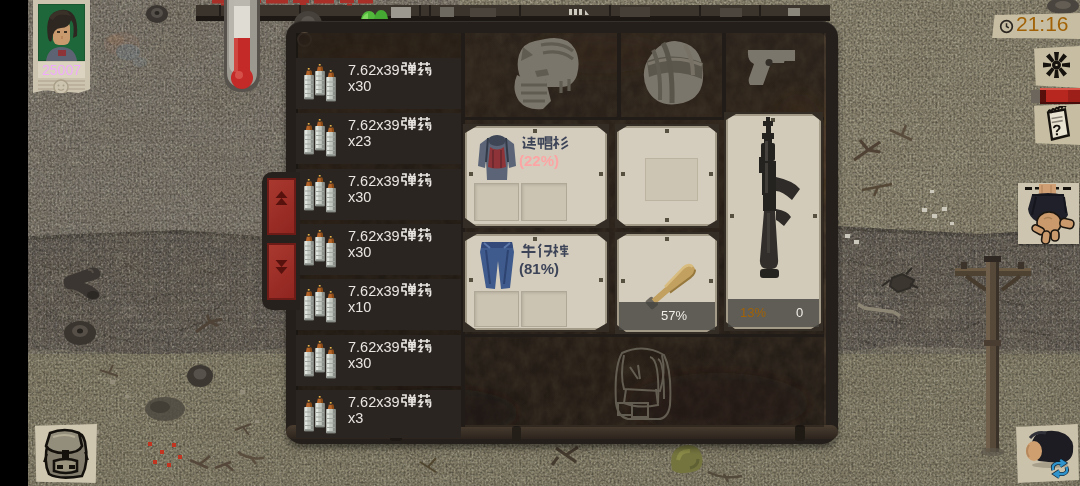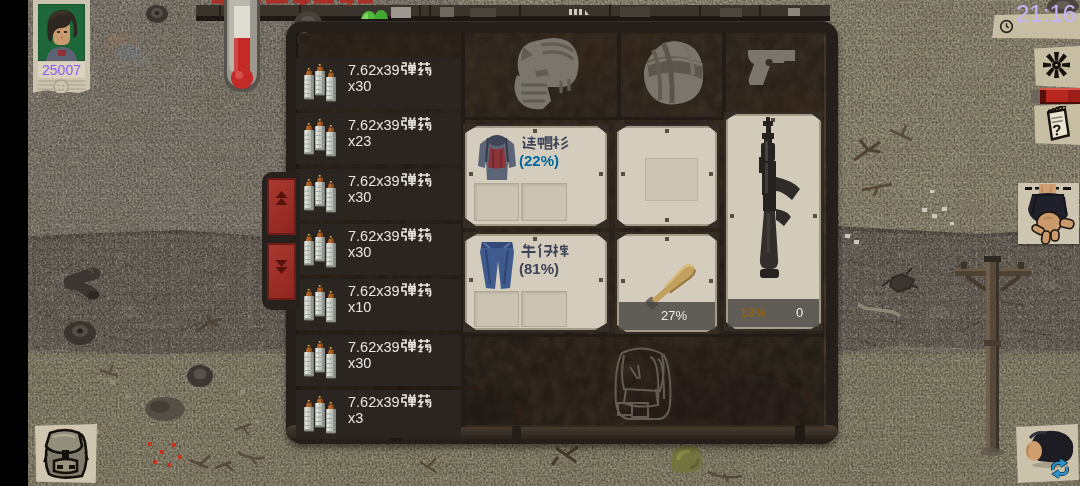--- a/index.html
+++ b/index.html
@@ -362,21 +362,21 @@
 </svg>
 
 <div class="abs" style="left:519px;top:135px;width:88px;color:#3d4458;font-size:15px;font-weight:bold;">
 <svg class="cjk" width="51" height="16" viewBox="0 0 48 16">
         <use href="#g-lian" x="0"></use>
         <use href="#g-mao" x="16"></use>
         <use href="#g-shan" x="32"></use>
       </svg>
 </div>
 
-<div class="abs" style="left:519px;top:152px;width:70px;color:#0369a1;font-size:15px;font-weight:bold;">(22%)</div>
+<div class="abs" style="left:519px;top:152px;width:70px;color:#fca5a5;font-size:15px;font-weight:bold;">(22%)</div>
 
 <div class="abs" style="left:474px;top:183px;width:45px;height:38px;background:#cbc4b2;box-shadow:inset 0 0 0 1px #b0a896, inset 2px 2px 3px rgba(0,0,0,0.12);"></div>
 
 <div class="abs" style="left:521px;top:183px;width:46px;height:38px;background:#cbc4b2;box-shadow:inset 0 0 0 1px #b0a896, inset 2px 2px 3px rgba(0,0,0,0.12);"></div>
 
 <div class="abs" style="left:617px;top:126px;width:100px;height:100px;background:#d4cdbd;box-shadow:inset 0 0 0 2px #a39a87, 0 0 0 2px #332d26;"></div>
 <svg class="abs" style="left:617px;top:126px" width="100" height="100" viewBox="0 0 100 100">
  <path d="M0,0 l10,0 l-10,6 z M100,0 l0,7 l-9,-7 z M0,100 l0,-7 l9,7 z M100,100 l-10,0 l10,-6 z" fill="#332d26"></path>
  <g fill="#55503f">
         <rect x="4" y="46" width="4" height="4"></rect>
@@ -469,21 +469,21 @@
 <g transform="rotate(-41 35 32)">
 <rect x="2" y="27" width="9" height="11" rx="2" fill="#6b675e"></rect>
 <path d="M9,29.5 h18 l26,-3 q9,0 9,6 q0,6 -9,6 l-26,-3 h-18 z" fill="#c2a05f"></path>
 <path d="M27,29 l26,-2.5 q8,0 8,5.5" stroke="#d8bc7f" stroke-width="2.5" fill="none"></path>
 <path d="M27,36.5 l26,2 q6,0 8,-3" stroke="#96783d" stroke-width="2" fill="none"></path>
 </g>
 </svg>
 
 <div class="abs" style="left:619px;top:302px;width:96px;height:28px;background:rgba(70,68,62,0.82);"></div>
 
-<div class="abs" style="left:661px;top:308px;color:#f0ede8;font-size:13px;">27%</div>
+<div class="abs" style="left:661px;top:308px;color:#f0ede8;font-size:13px;">57%</div>
 
 <svg class="abs" style="left:600px;top:345px" width="90" height="84" viewBox="0 0 90 84" opacity="0.8">
 <g fill="none" stroke="#716c60" stroke-width="2">
 <path d="M22,8 q22,-10 42,2 q8,16 6,50 q-2,14 -12,14 l-30,0 q-10,-2 -12,-16 q-2,-36 6,-50 z"></path>
 <path d="M24,10 q-4,20 0,34 l36,2 q6,-18 2,-36"></path>
 <path d="M26,44 l-2,14 q14,6 34,2 l-2,-16"></path>
 <path d="M18,58 h14 v12 h-14 z M32,58 h16 v14 h-16 z"></path>
 <path d="M50,12 q10,2 8,46 M58,14 q6,2 6,40"></path>
 <path d="M30,22 l8,12 M38,20 l2,14"></path>
 </g>
@@ -600,38 +600,38 @@
 <path d="M10,34 q-4,-26 13,-28 q18,-2 16,26 l-4,2 q2,-14 -2,-18 q-2,8 -10,8 q-8,0 -9,12 q-2,4 -4,-2 z" fill="#2e2620"></path>
 <path d="M11,14 q6,-10 18,-7 l4,5 q-14,-4 -18,4 z" fill="#3a3129"></path>
 
 <rect x="19" y="27" width="3" height="2" fill="#3a2d22"></rect>
 <rect x="26" y="27" width="3" height="2" fill="#3a2d22"></rect>
 <rect x="23" y="32" width="2" height="3" fill="#b9855a"></rect>
 </svg>
 
 <div class="abs" style="left:38px;top:62px;width:47px;height:16px;background:#dbd3bf;"></div>
 
-<div class="abs" style="left:38px;top:62px;width:47px;text-align:center;color:#8b5cf6;font-size:14px;">25007</div>
+<div class="abs" style="left:38px;top:62px;width:47px;text-align:center;color:#f0abfc;font-size:14px;">25007</div>
 
 <svg class="abs" style="left:38px;top:79px" width="47" height="14" viewBox="0 0 47 14">
 <path d="M0,2 h47 M0,6 h47 M0,10 h47" stroke="#b5ab95" stroke-width="1.6"></path>
 <circle cx="23" cy="8" r="7" fill="#cdc4b0" stroke="#a99f88" stroke-width="1.5"></circle>
 <circle cx="20.5" cy="6.5" r="1" fill="#a99f88"></circle>
 <circle cx="25.5" cy="6.5" r="1" fill="#a99f88"></circle>
 <path d="M20,10 q3,2.5 6,0" stroke="#a99f88" stroke-width="1.2" fill="none"></path>
 </svg>
 
 <div class="abs" style="left:992px;top:13px;width:88px;height:26px;background:#c6bda2;box-shadow:0 2px 2px rgba(0,0,0,0.35);clip-path:polygon(3% 8%,100% 0,100% 100%,0 96%);"></div>
 
 <svg class="abs" style="left:999px;top:19px" width="15" height="15" viewBox="0 0 16 16">
 <circle cx="8" cy="8" r="6.2" fill="none" stroke="#2b2620" stroke-width="1.8"></circle>
 <path d="M8,4.5 v3.5 l2.5,1.5" stroke="#2b2620" stroke-width="1.6" fill="none"></path>
 </svg>
 
-<div class="abs" style="left:1016px;top:0;color:#c4b5fd;font-size:24px;">21:16</div>
+<div class="abs" style="left:1016px;top:12px;color:#a16207;font-size:21px;">21:16</div>
 
 <div class="abs" style="left:1031px;top:90px;width:12px;height:13px;background:#6d665c;"></div>
 <div class="abs" style="left:1040px;top:88px;width:40px;height:16px;background:linear-gradient(90deg,#57100c 0 14%,#b8271f 14% 70%,#9c1f19 70%);box-shadow:inset 0 2px 0 #d8574a, inset 0 -2px 0 #470d0a;"></div>
 
 <div class="abs" style="left:1034px;top:46px;width:46px;height:42px;background:#c6bda2;box-shadow:0 2px 2px rgba(0,0,0,0.35);clip-path:polygon(0 6%,100% 0,100% 100%,4% 94%);"></div>
 <svg class="abs" style="left:1043px;top:52px" width="27" height="26" viewBox="0 0 27 26">
 <g fill="#16120d">
 <path d="M11,0 h5 l-1,8.5 h-3 z"></path>
 <path d="M11,26 h5 l-1,-8.5 h-3 z"></path>
 <path d="M0,10.5 v5 l8,-1 v-3 z"></path>

